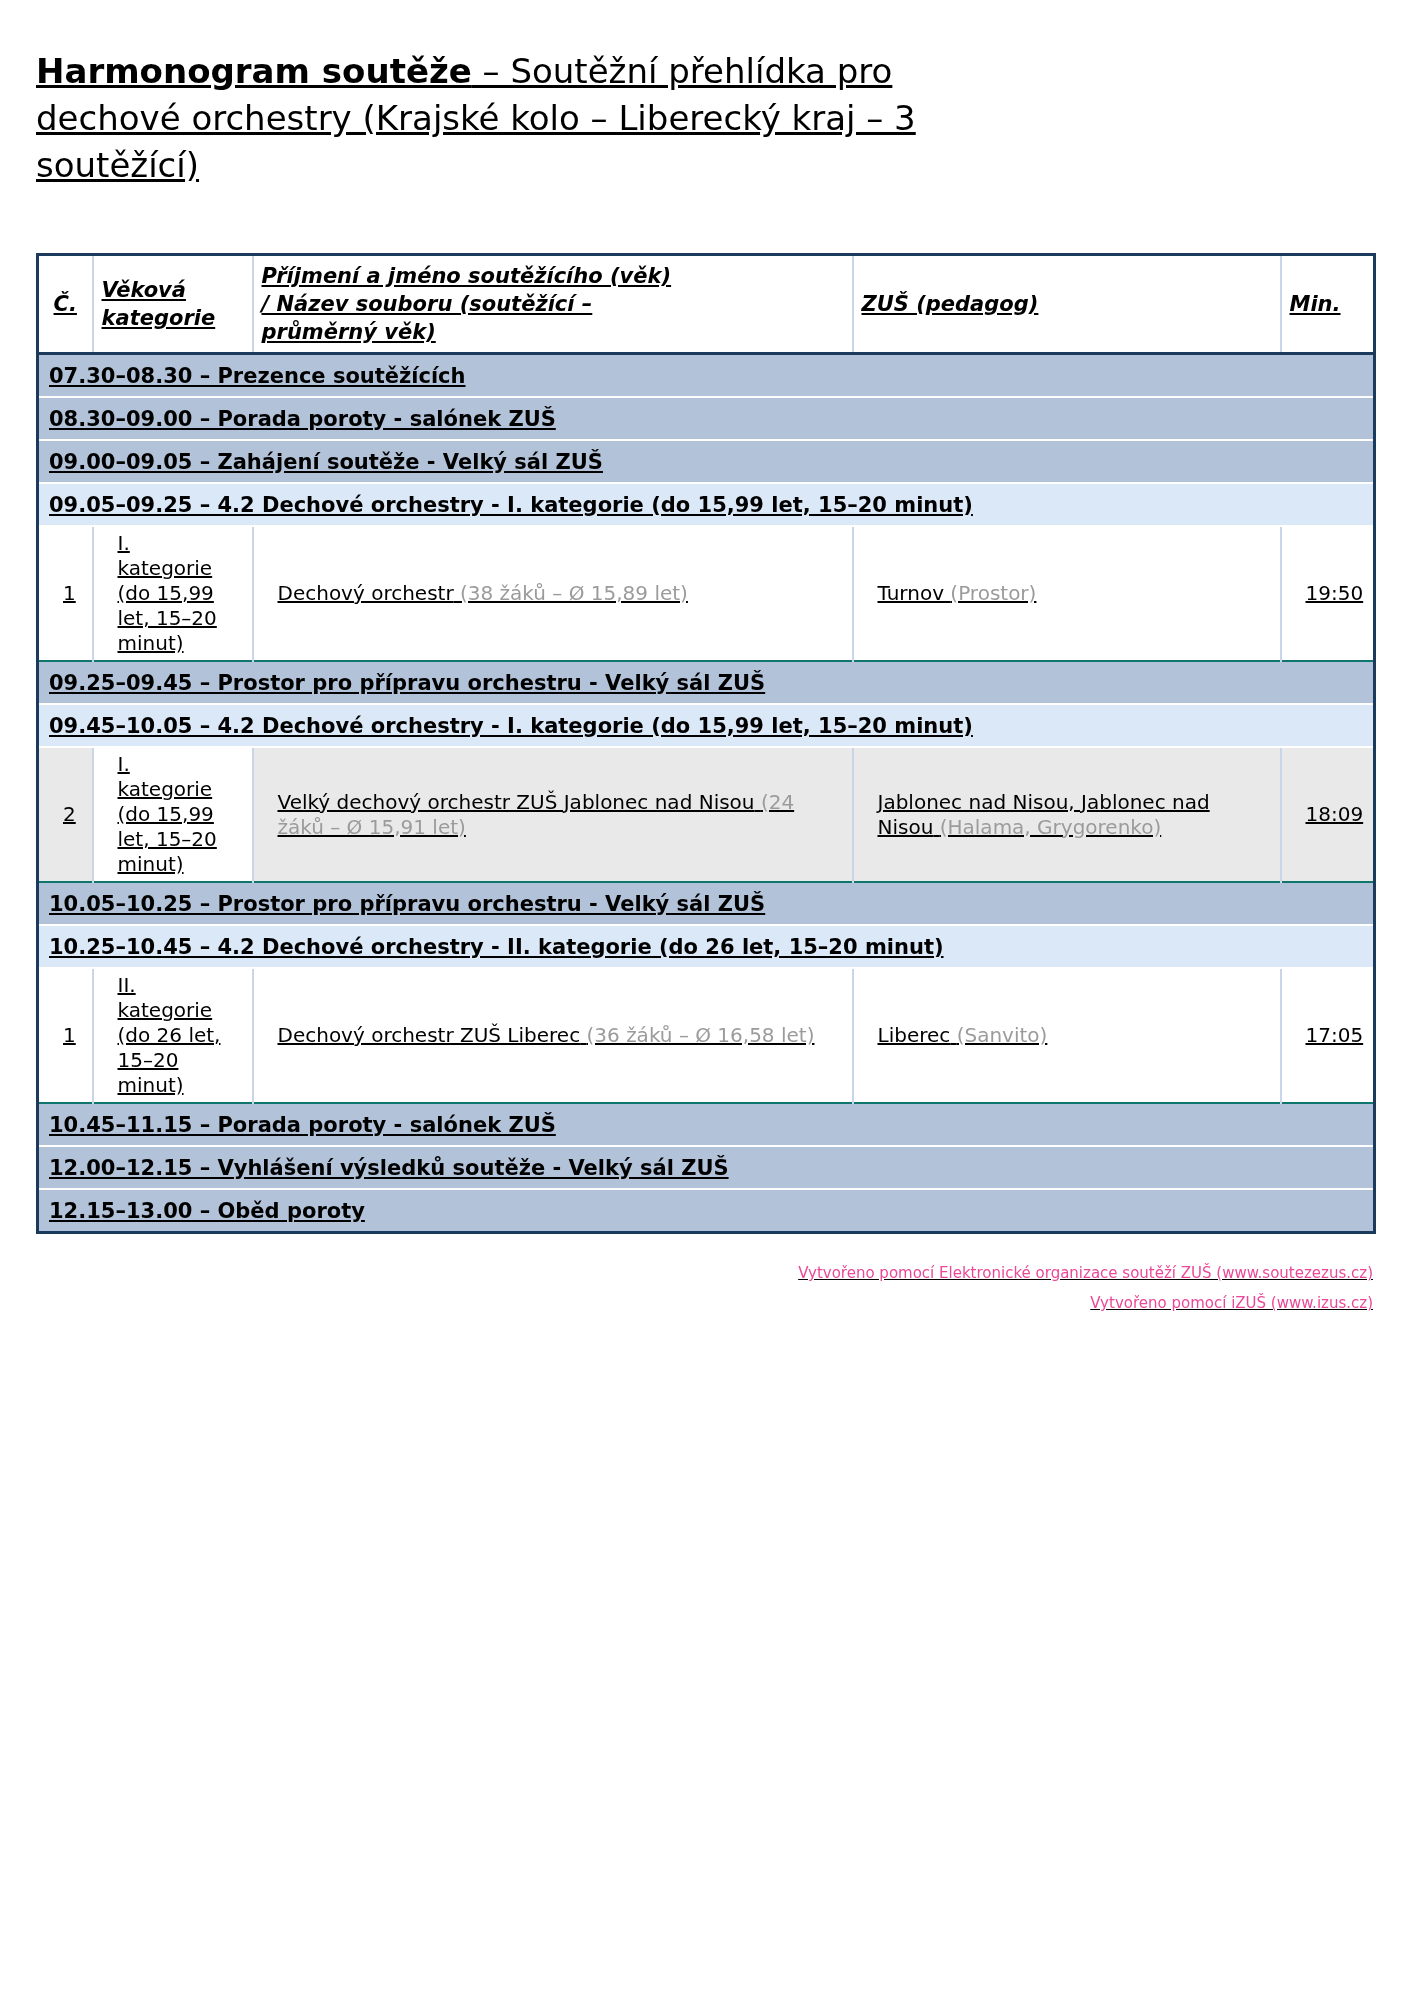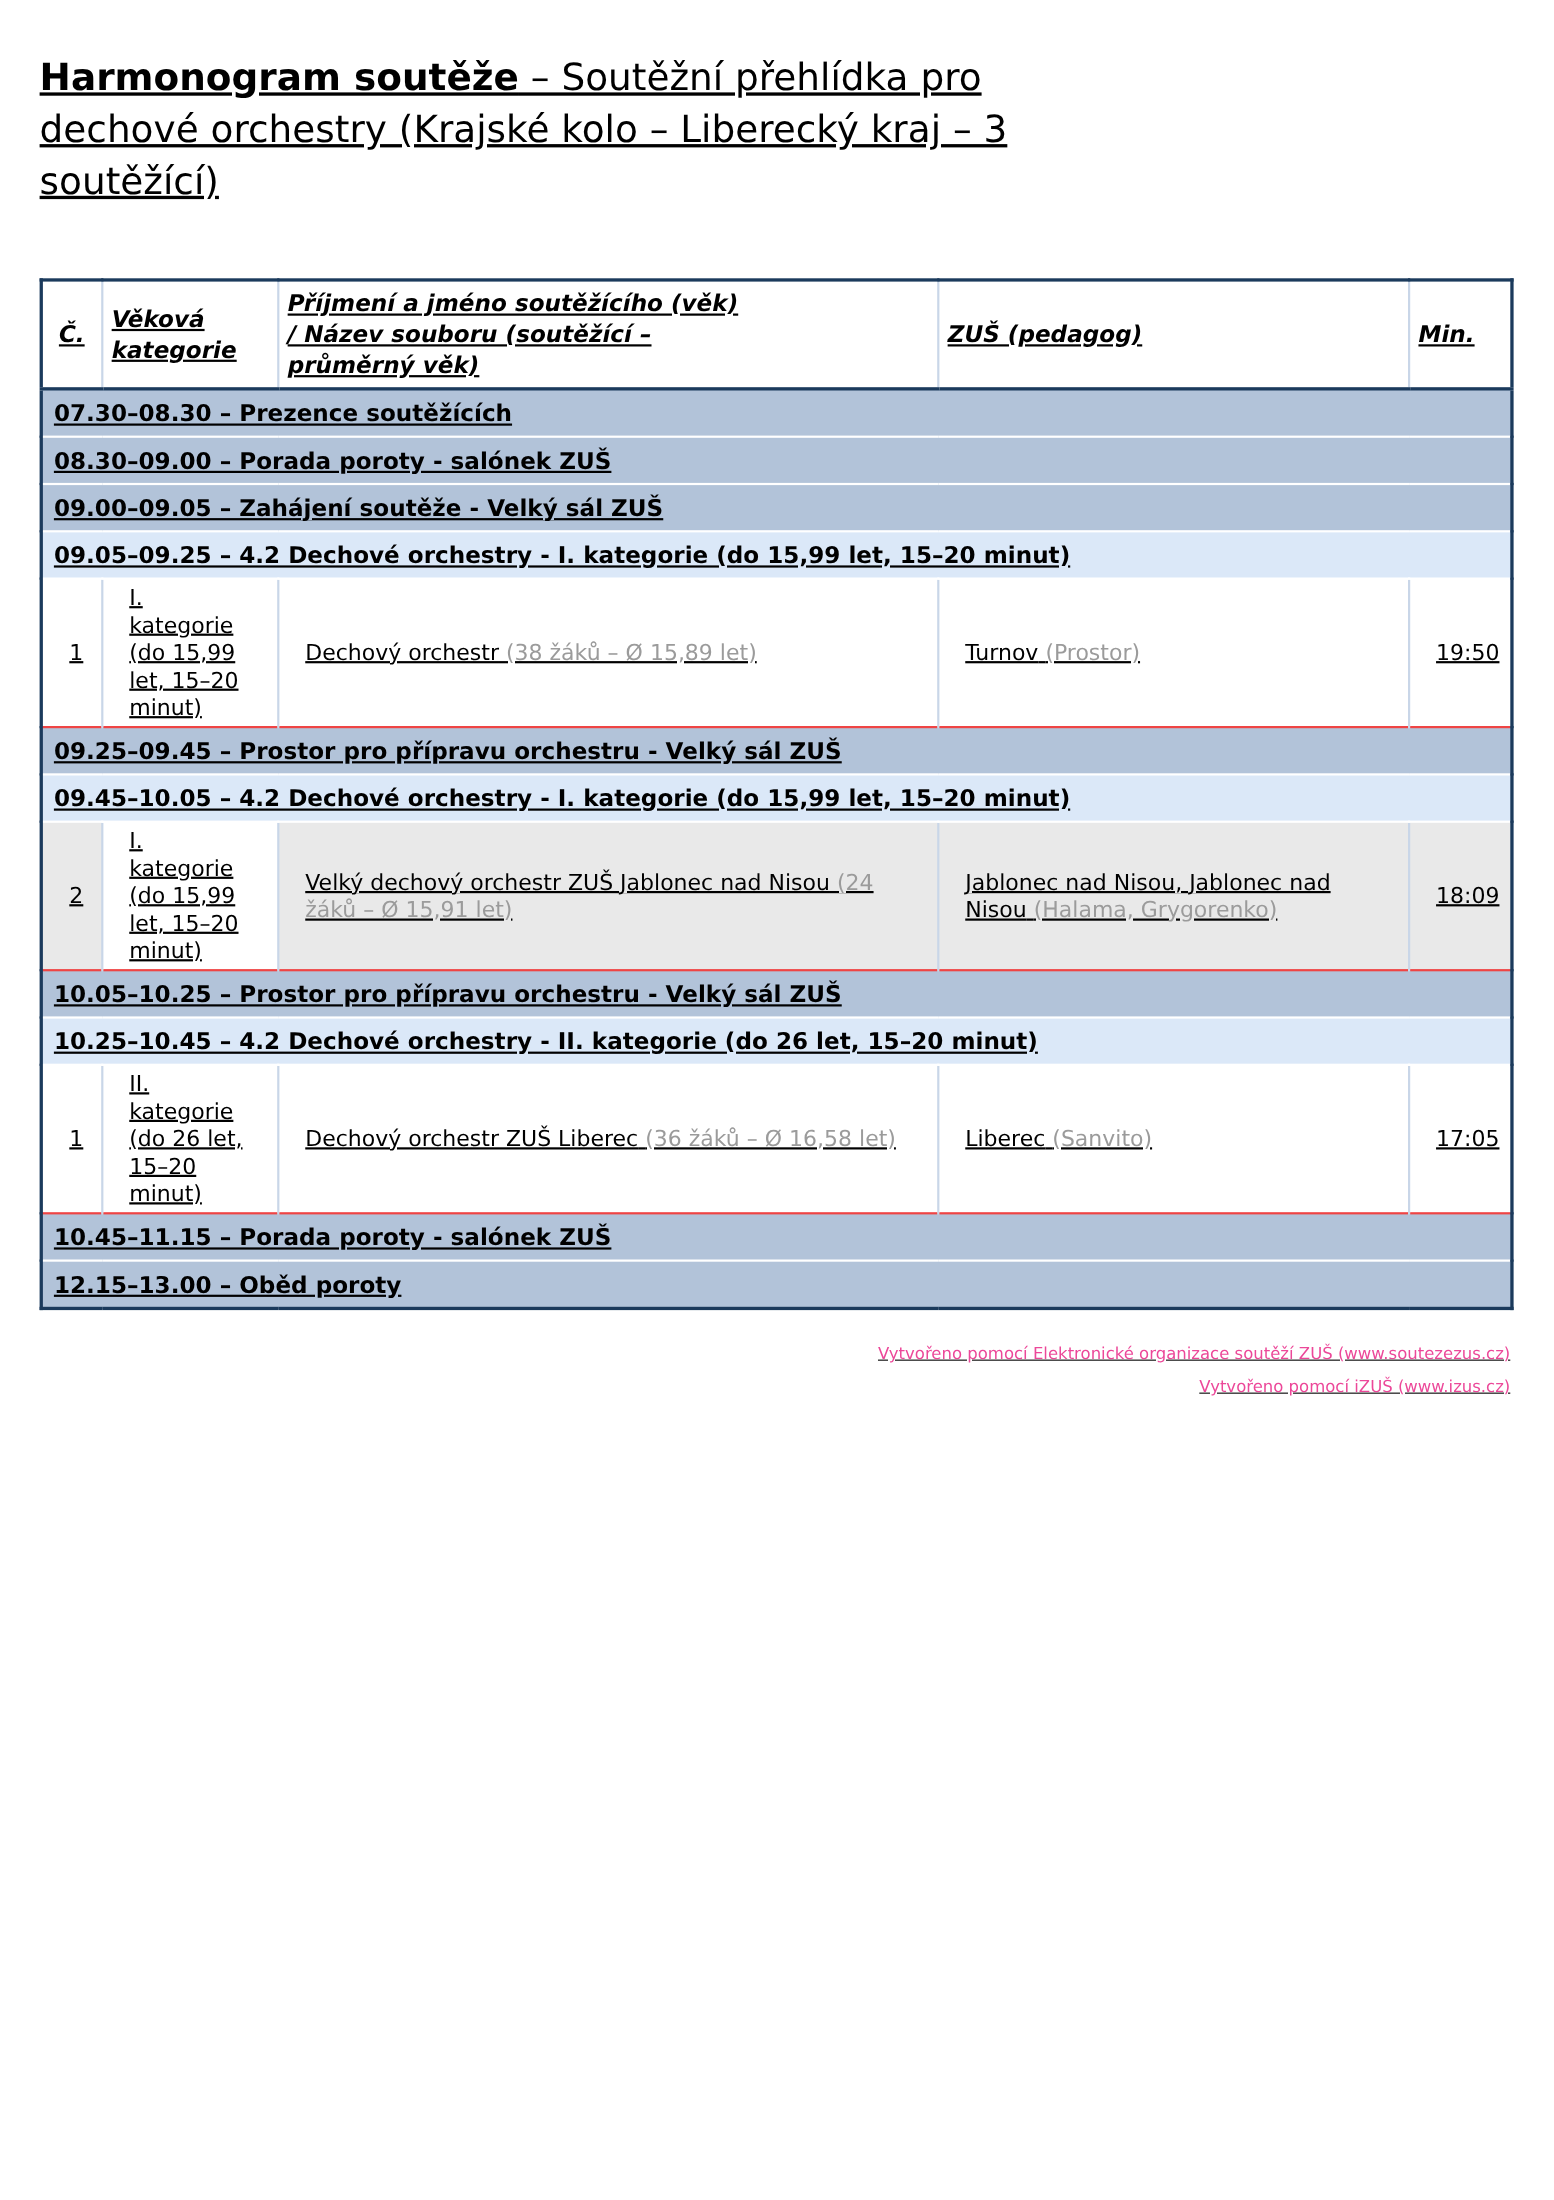--- a/index.html
+++ b/index.html
@@ -49,21 +49,21 @@
   th:last-child { border-right: none; margin-top: 48px; }
   th.h-num { text-align: center; padding: 6px 2px; }
   th.h-name { white-space: pre-line; }
 
   td.banner, td.section {
     font-weight: bold;
     font-size: 21px;
     height: 41px;
     vertical-align: middle;
     padding: 0 6px 0 10px;
-    border-top: 2px solid #ef4444;
+    border-top: 2px solid #0f766e;
     border-bottom: 2px solid #fff;
   }
   td.banner  { background: var(--banner_bg, #b2c3d9); }
   td.section { background: var(--section_bg, #dbe8f8); }
 
   tr.entry td {
     font-size: 20px;
     line-height: 25px;
     height: 71px;
     vertical-align: middle;
@@ -162,20 +162,23 @@
       <td class="c-cat">II. kategorie (do 26 let, 15–20 minut)</td>
       <td class="c-name"><span>Dechový orchestr ZUŠ Liberec</span> <span class="note">(36 žáků – Ø 16,58 let)</span></td>
       <td class="c-zus"><span>Liberec</span> <span class="note">(Sanvito)</span></td>
       <td class="c-min">17:05</td>
     </tr>
 
     <tr>
       <td colspan="5" class="banner">10.45–11.15 – Porada poroty - salónek ZUŠ</td>
     </tr>
     <tr>
+      <td colspan="5" class="banner">12.00–12.15 – Vyhlášení výsledků soutěže - Velký sál ZUŠ</td>
+    </tr>
+    <tr>
       <td colspan="5" class="banner">12.15–13.00 – Oběd poroty</td>
     </tr>
   </tbody>
     </table>
 
   <div class="footer">
     <div>Vytvořeno pomocí Elektronické organizace soutěží ZUŠ (www.soutezezus.cz)</div>
     <div>Vytvořeno pomocí iZUŠ (www.izus.cz)</div>
   </div>
 

